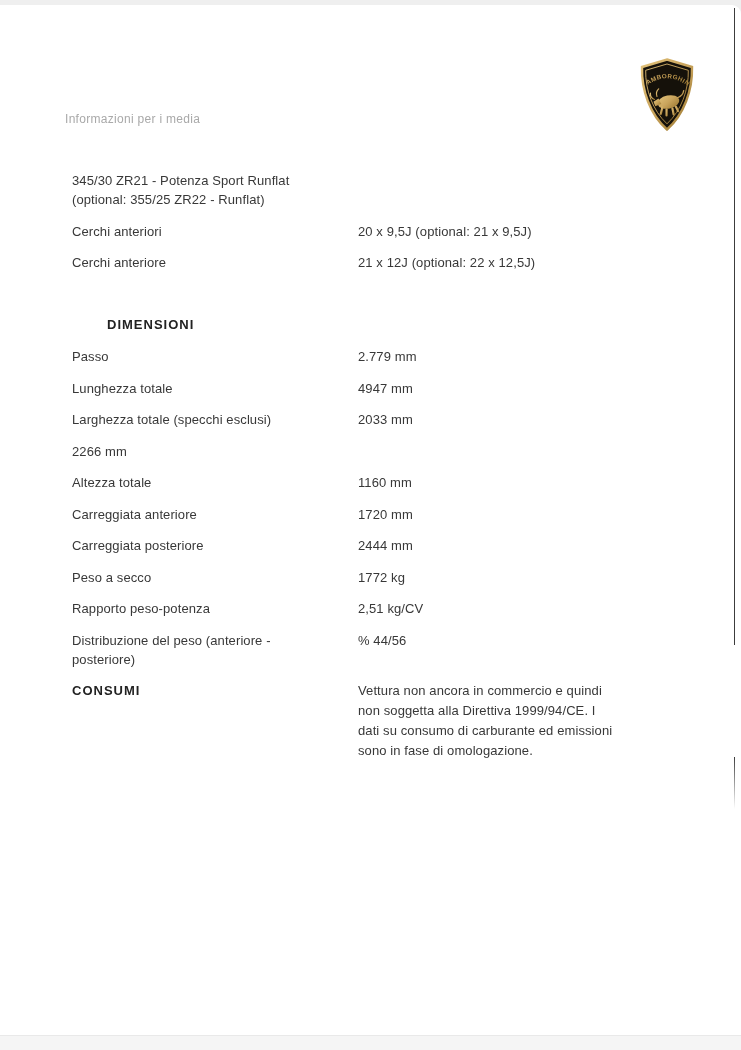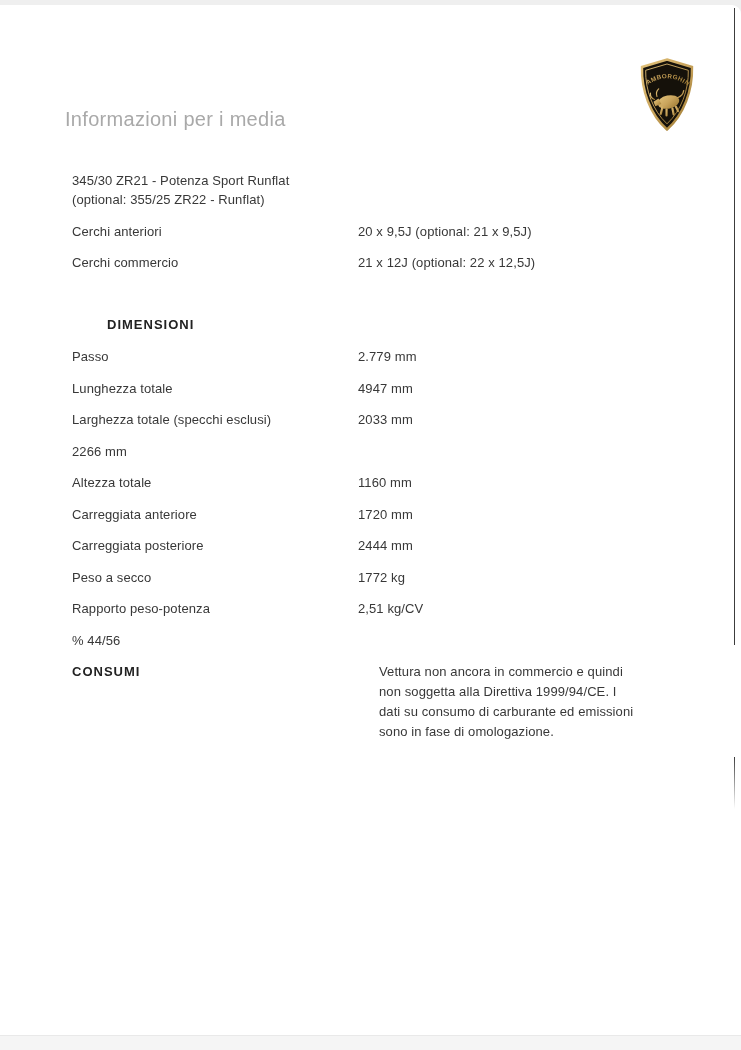--- a/index.html
+++ b/index.html
@@ -28,21 +28,21 @@
     background: #3c3c3c;
   }
   .edge-line-b {
     position: absolute;
     left: 734px; top: 757px; width: 1px; height: 52px;
     background: linear-gradient(#3c3c3c, rgba(60,60,60,0));
   }
   .doc-header {
     position: absolute;
     left: 65px; top: 103px;
-    font-size: 20px;
+    font-size: 12px;
     line-height: 22px;
     color: #a9a9a9;
     letter-spacing: 0.3px;
   }
   .logo {
     position: absolute;
     left: 637px; top: 53px;
     width: 60px; height: 74px;
   }
   .content {
@@ -58,21 +58,21 @@
   .spec-label { width: 286px; flex: 0 0 286px; }
   .spec-label .lbl { display: block; max-width: 240px; }
   .spec-value { width: 262px; flex: 0 0 262px; }
   .section-title {
     font-weight: 700;
     color: #222222;
     letter-spacing: 1px;
     margin: 43px 0 13px 0;
     padding-left: 35px;
   }
-  .consumi-row { margin-bottom: 0; gap: 21px; }
+  .consumi-row { margin-bottom: 0; }
   .consumi-row .spec-label { font-weight: 700; color: #222222; letter-spacing: 1px; }
   .note { line-height: 20px; }
 </style>
 </head>
 <body>
 
 <div class="page">
 
   <div class="doc-header">Informazioni per i media</div>
 
@@ -111,21 +111,21 @@
       <div class="spec-value">345/30 ZR21 - Potenza Sport Runflat (optional: 355/25 ZR22 - Runflat)</div>
     </div>
     <div class="spec-row">
       <div class="spec-label">
           <span class="lbl">Cerchi anteriori</span>
         </div>
       <div class="spec-value">20 x 9,5J (optional: 21 x 9,5J)</div>
     </div>
     <div class="spec-row">
       <div class="spec-label">
-          <span class="lbl">Cerchi commercio</span>
+          <span class="lbl">Cerchi anteriore</span>
         </div>
       <div class="spec-value">21 x 12J (optional: 22 x 12,5J)</div>
     </div>
 
     <div class="section-title">DIMENSIONI</div>
 
     <div class="spec-row">
       <div class="spec-label">
           <span class="lbl">Passo</span>
         </div>
@@ -170,20 +170,23 @@
         </div>
       <div class="spec-value">1772 kg</div>
     </div>
     <div class="spec-row">
       <div class="spec-label">
           <span class="lbl">Rapporto peso-potenza</span>
         </div>
       <div class="spec-value">2,51 kg/CV</div>
     </div>
     <div class="spec-row">
+      <div class="spec-label">
+          <span class="lbl">Distribuzione del peso (anteriore - posteriore)</span>
+        </div>
       <div class="spec-value">% 44/56</div>
     </div>
 
     <div class="spec-row consumi-row">
       <div class="spec-label">
           <span class="lbl">CONSUMI</span>
         </div>
       <div class="spec-value note">Vettura non ancora in commercio e quindi non soggetta alla Direttiva 1999/94/CE. I dati su consumo di carburante ed emissioni sono in fase di omologazione.</div>
     </div>
 

